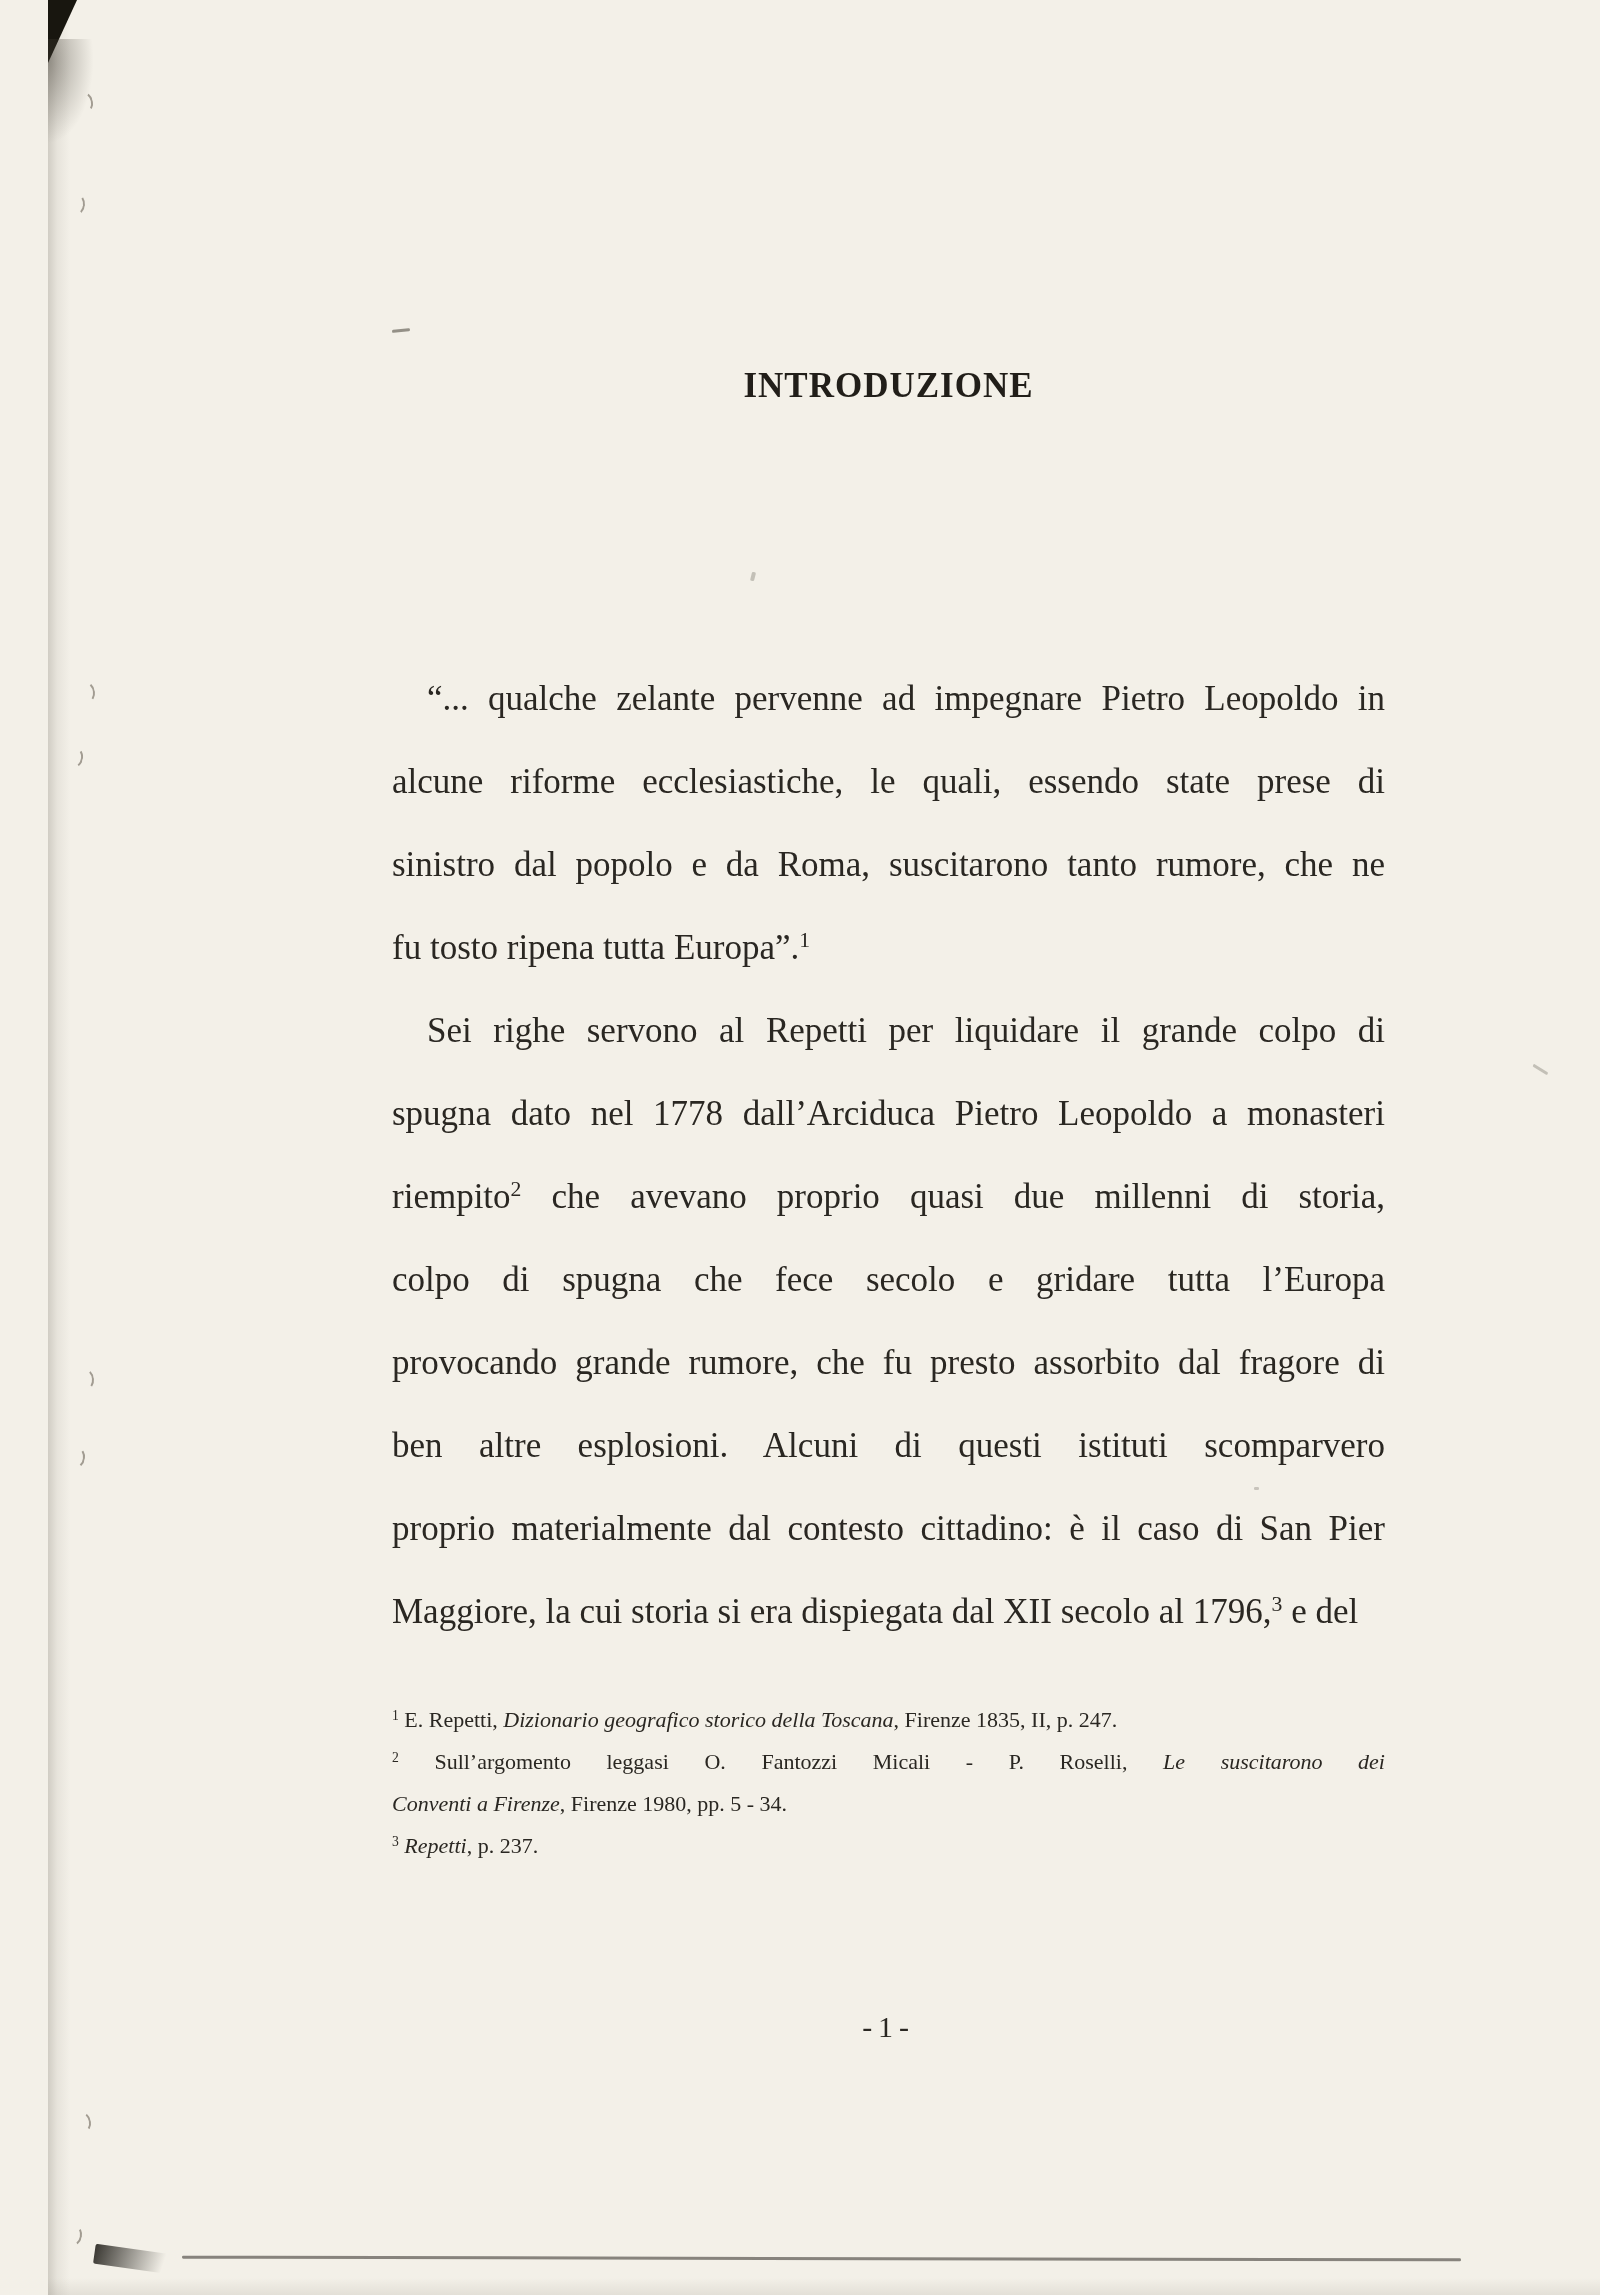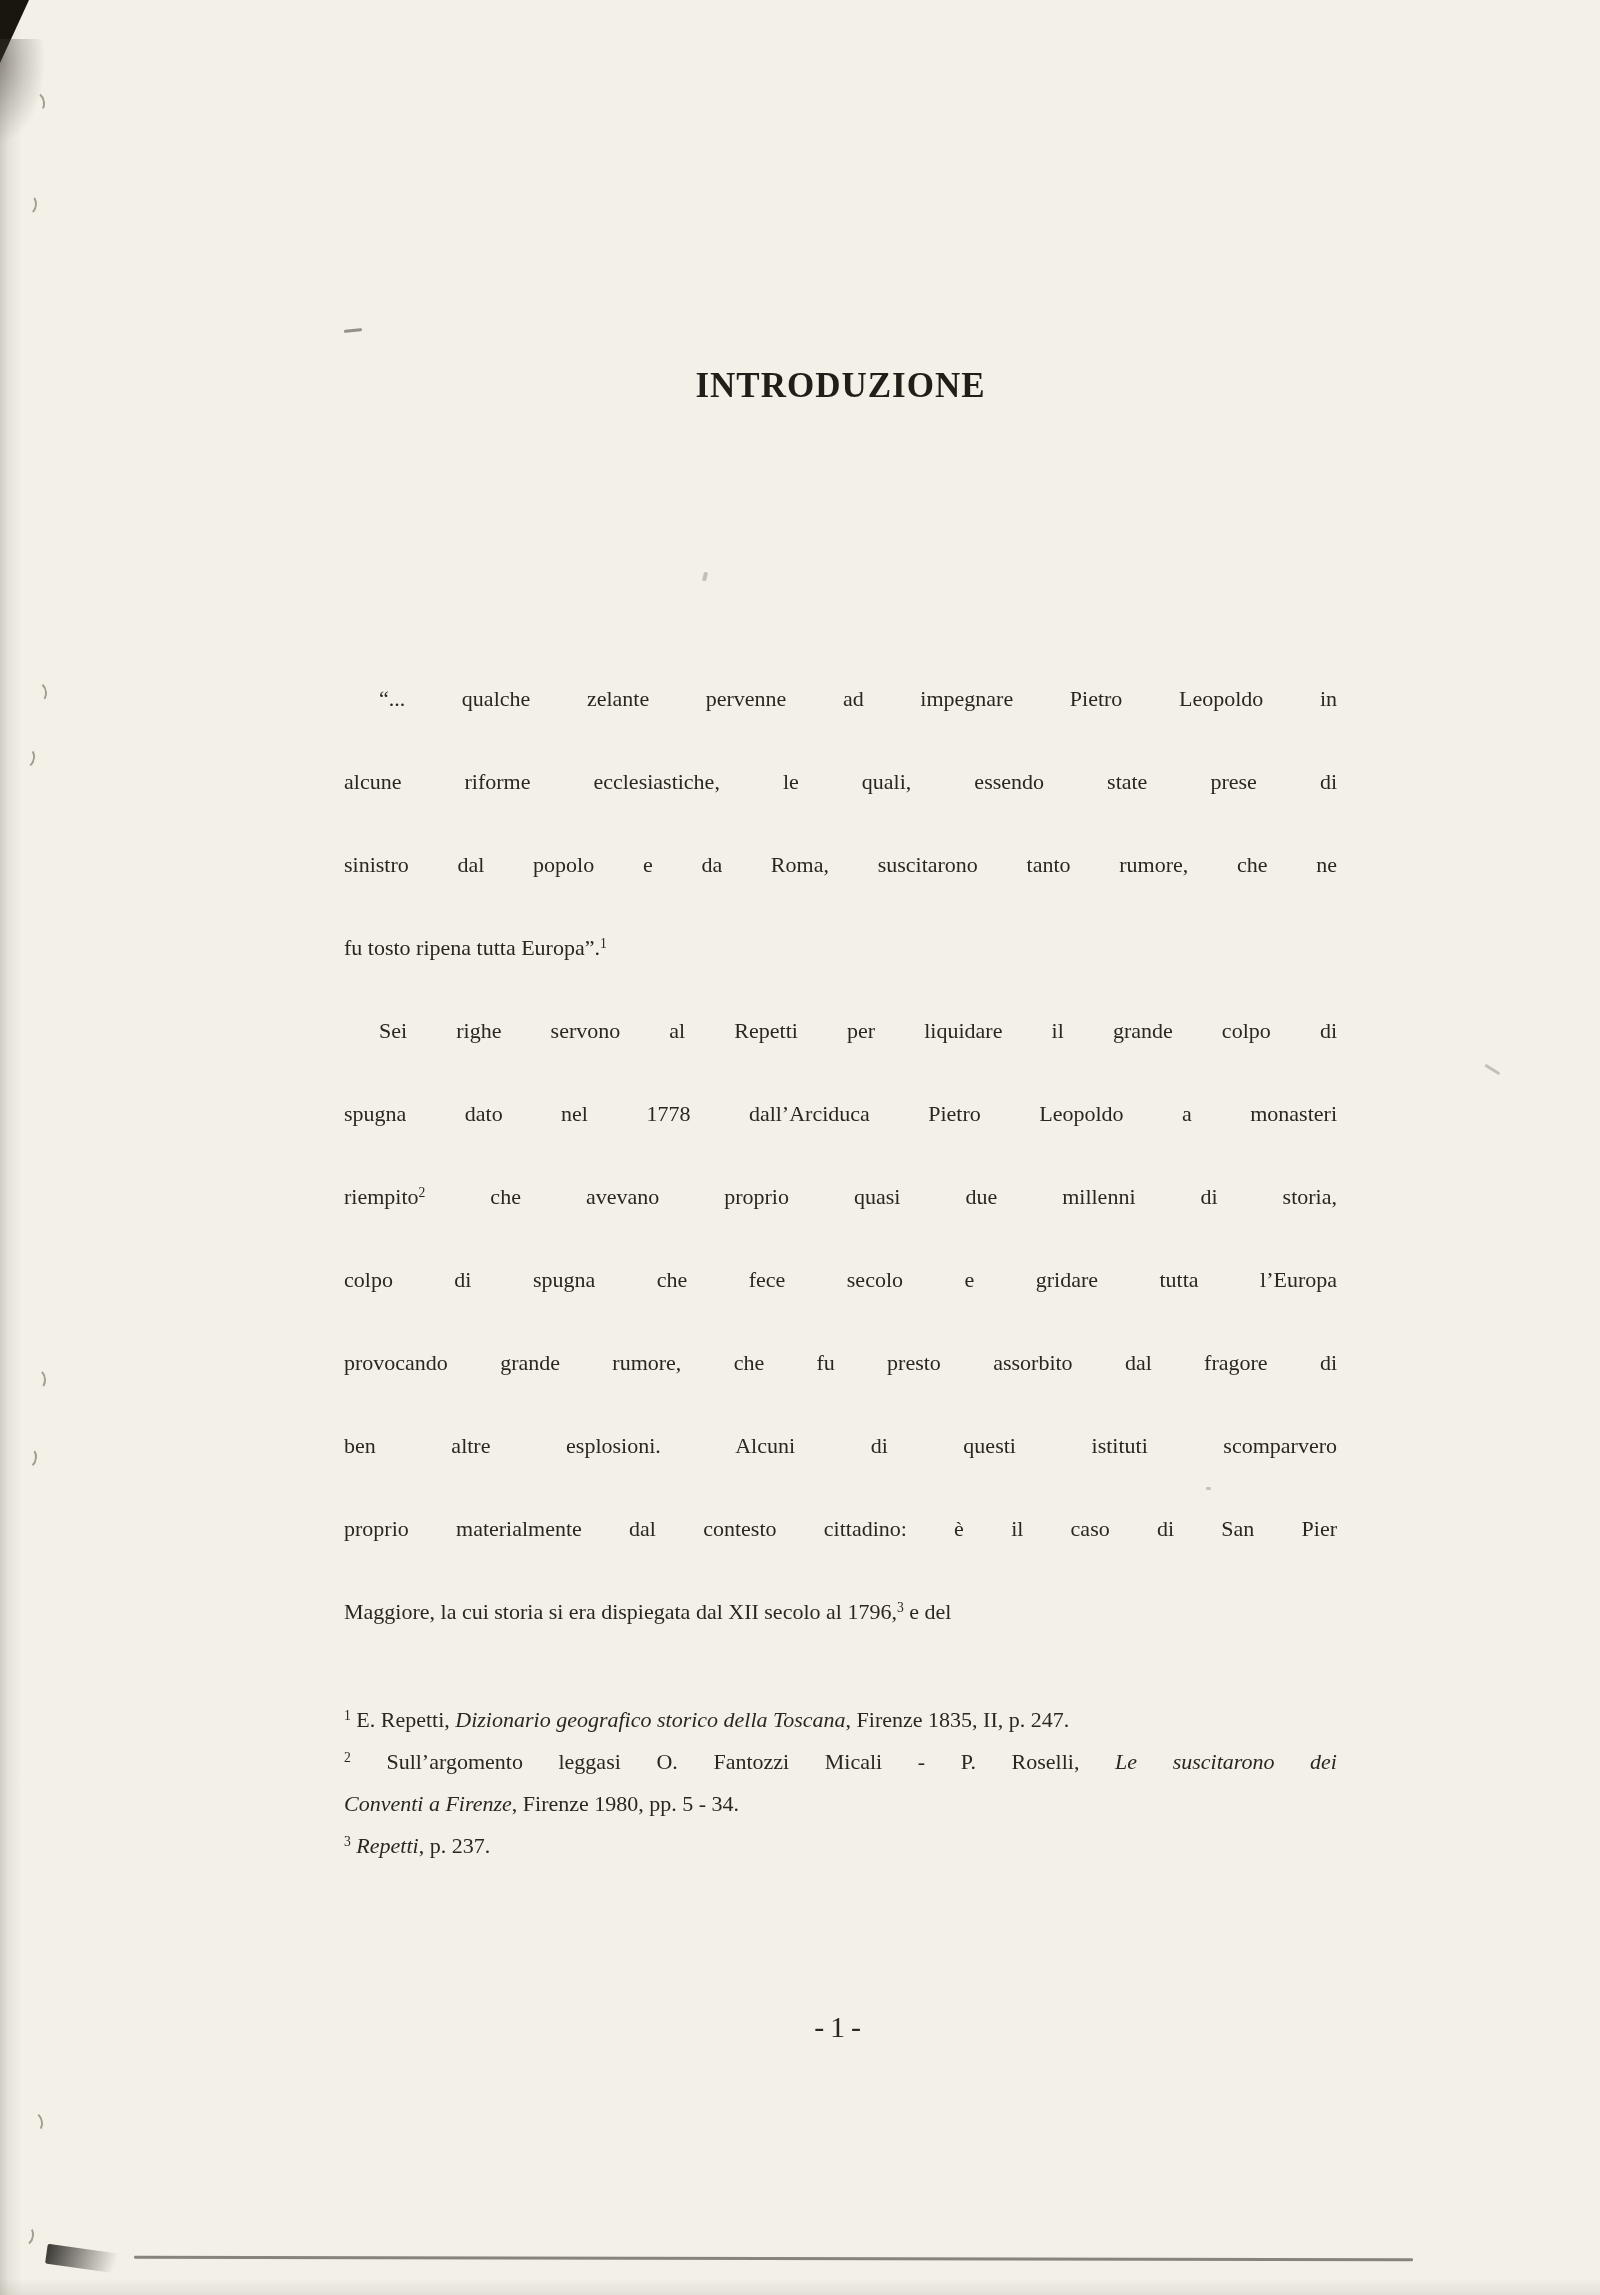--- a/index.html
+++ b/index.html
@@ -16,34 +16,35 @@
     font-family: "Liberation Serif", serif;
     color: var(--ink);
   }
   .page {
     position: absolute;
     inset: 0;
     background:
       linear-gradient(to right, rgba(86,80,68,0.22) 0px, rgba(86,80,68,0.08) 9.2px, rgba(86,80,68,0) 22px),
       linear-gradient(to top, rgba(86,80,68,0.10) 0px, rgba(86,80,68,0) 17px),
       var(--paper);
+    margin-left: 48px;
   }
   .title {
     position: absolute;
     left: 344px; top: 366px; width: 993px;
     text-align: center;
     font-size: 35px;
     font-weight: bold;
     letter-spacing: 1px;
     color: #211e19;
   }
   .body-text {
     position: absolute;
     left: 344px; top: 657px; width: 993px;
-    font-size: 22px;
+    font-size: 35px;
   }
   .line { line-height: 83px; }
   .line.j, .fline.j { text-align: justify; text-align-last: justify; }
   .line.ind { text-indent: 35px; }
   .footnotes {
     position: absolute;
     left: 344px; top: 1699px; width: 993px;
     font-size: 22px;
   }
   .fline { line-height: 42px; }

